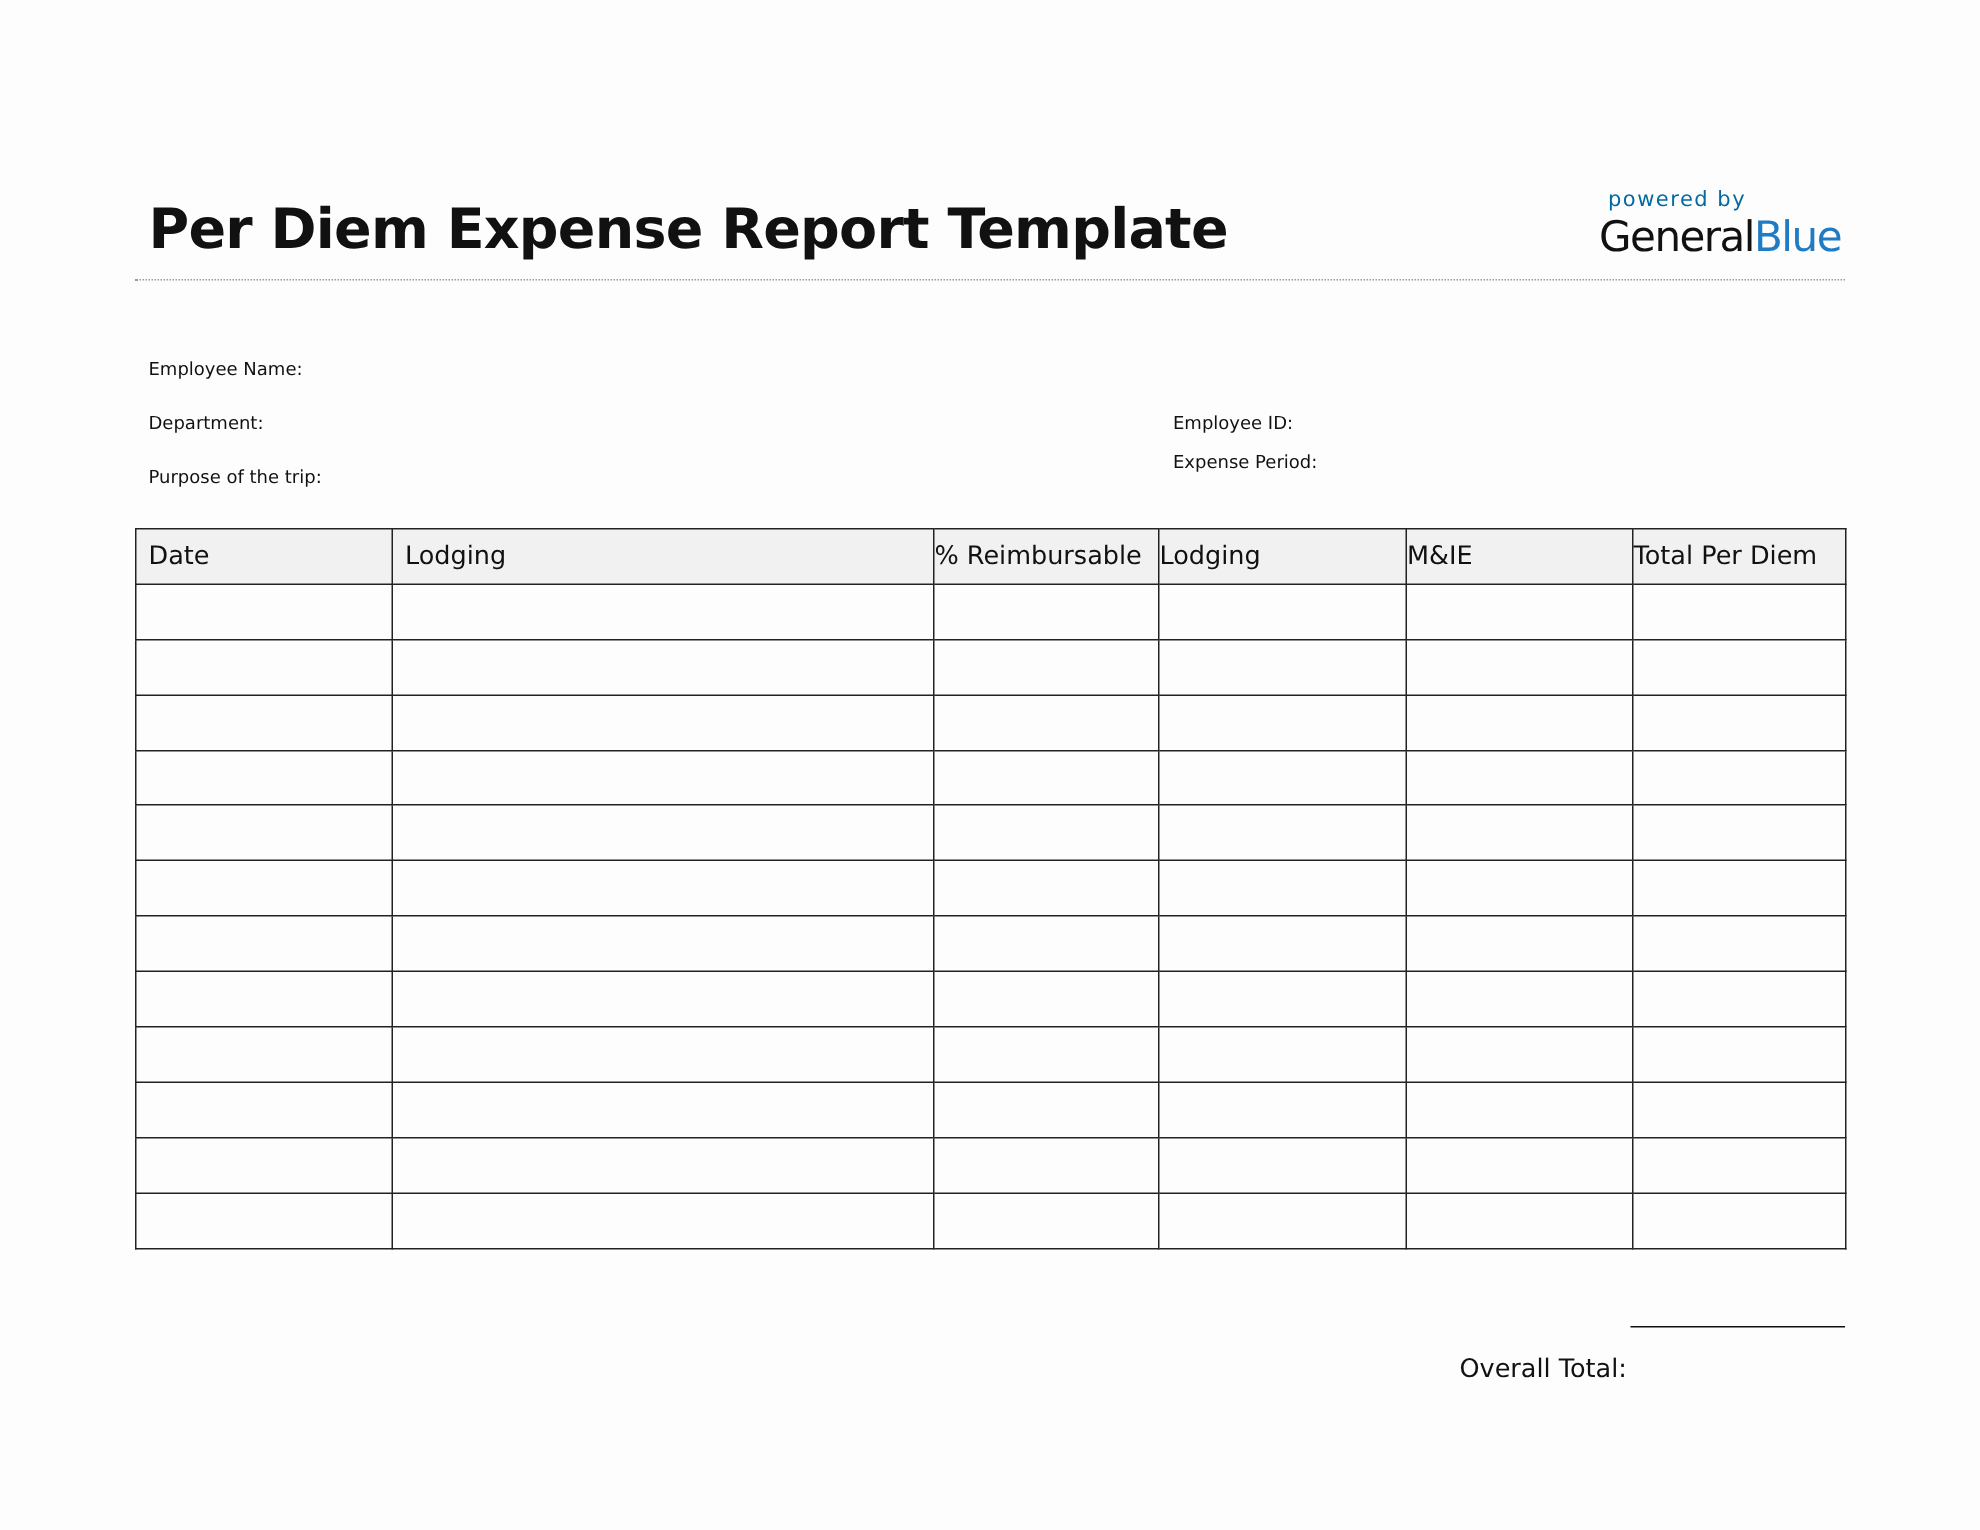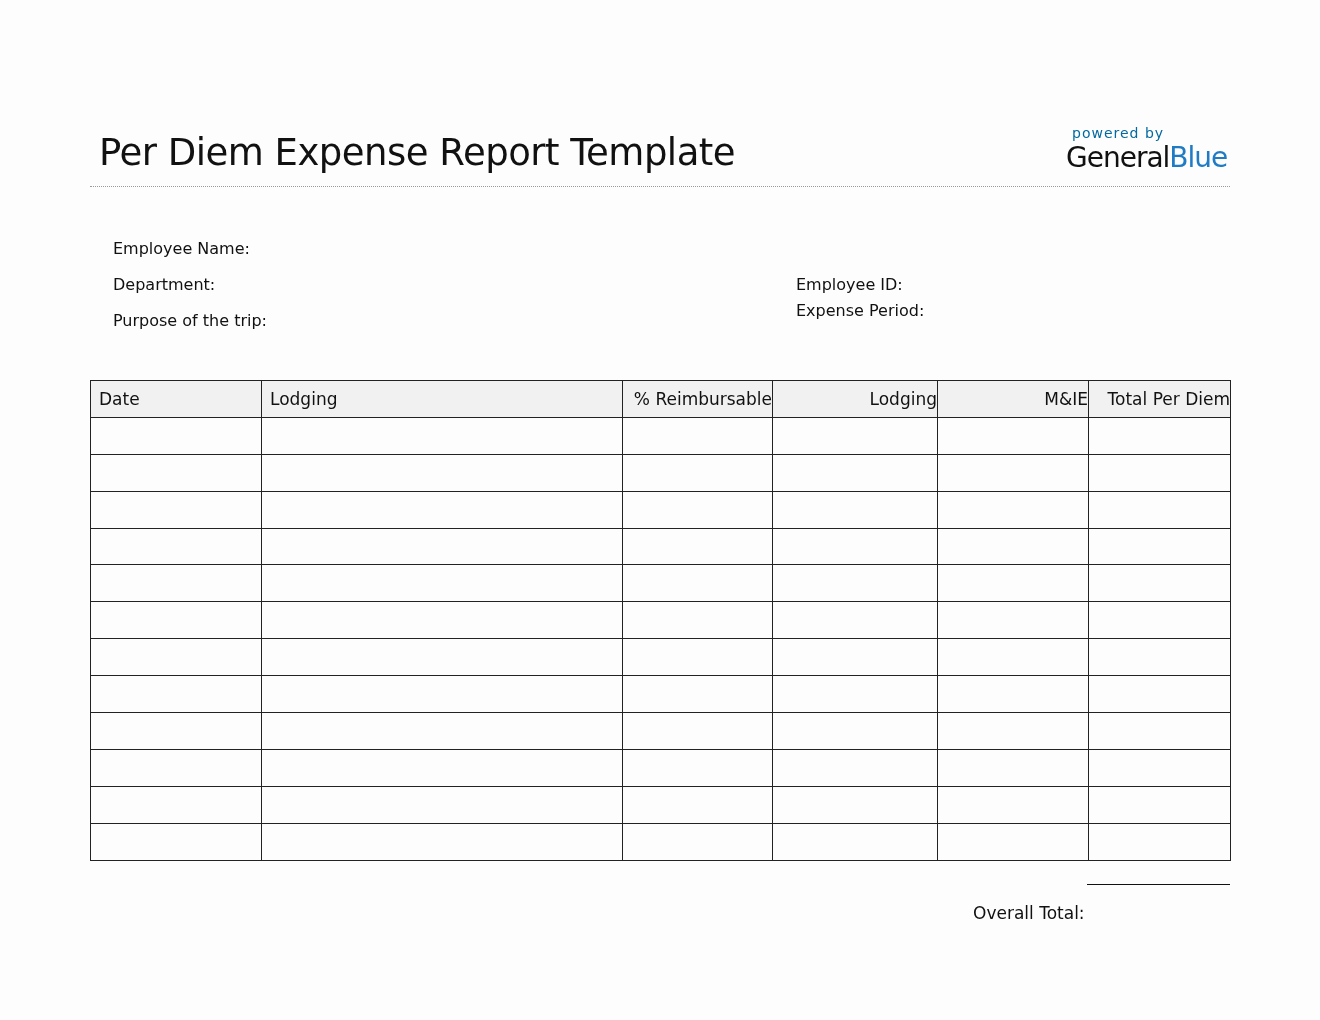--- a/index.html
+++ b/index.html
@@ -1,27 +1,27 @@
 <!DOCTYPE html>
 <html><head>
 <meta charset="utf-8">
 <style>
   html, body { margin:0; padding:0; }
   body { width:1320px; height:1020px; background:#fdfdfd; position:relative; font-family:"DejaVu Sans","Liberation Sans",sans-serif; color:#111; overflow:hidden; }
-  .title { position:absolute; left:99px; top:131px; font-size:37px; font-weight:400; letter-spacing:-0.5px; color:#111; }
+  .title { position:absolute; left:99px; top:131px; font-size:37px; font-weight:700; letter-spacing:-0.5px; color:#111; }
   .powered { position:absolute; left:1072px; top:125px; font-size:14px; color:#0369a1; letter-spacing:1px; }
   .brand { position:absolute; left:1066px; top:141px; font-size:28px; letter-spacing:-1px; }
   .brand .g { color:#111; }
   .brand .b { color:#1f7bc4; }
   .rule { position:absolute; left:90px; top:186px; width:1140px; border-top:1px dotted #9a9a9a; }
-  .field { position:absolute; font-size:16px; color:#111;margin-left:14px; }
-  table { position:absolute; left:90px; top:380px; width:1140px; border-collapse:collapse; table-layout:fixed; }
+  .field { position:absolute; font-size:12px; color:#111; }
+  table { position:absolute; left:90px; top:352px; width:1140px; border-collapse:collapse; table-layout:fixed; }
   td, th { border:1px solid #222; height:35.9px; padding:0; font-weight:400; font-size:17px; }
   th { background:#f1f1f1; text-align:left; padding-left:8px; }
-  th.c { text-align:right; padding-left:0; }
+  th.c { text-align:left; padding-left:0; }
   .total-label { position:absolute; left:973px; top:863px; font-size:17px;margin-top:40px; }
   .total-line { position:absolute; left:1087px; top:884px; width:143px; border-top:1px solid #111; }
 </style>
 </head>
 <body>
 
 <div class="title">Per Diem Expense Report Template</div>
 <div class="powered">powered by</div>
 <div class="brand"><span class="g">General</span><span class="b">Blue</span></div>
 <div class="rule"></div>

